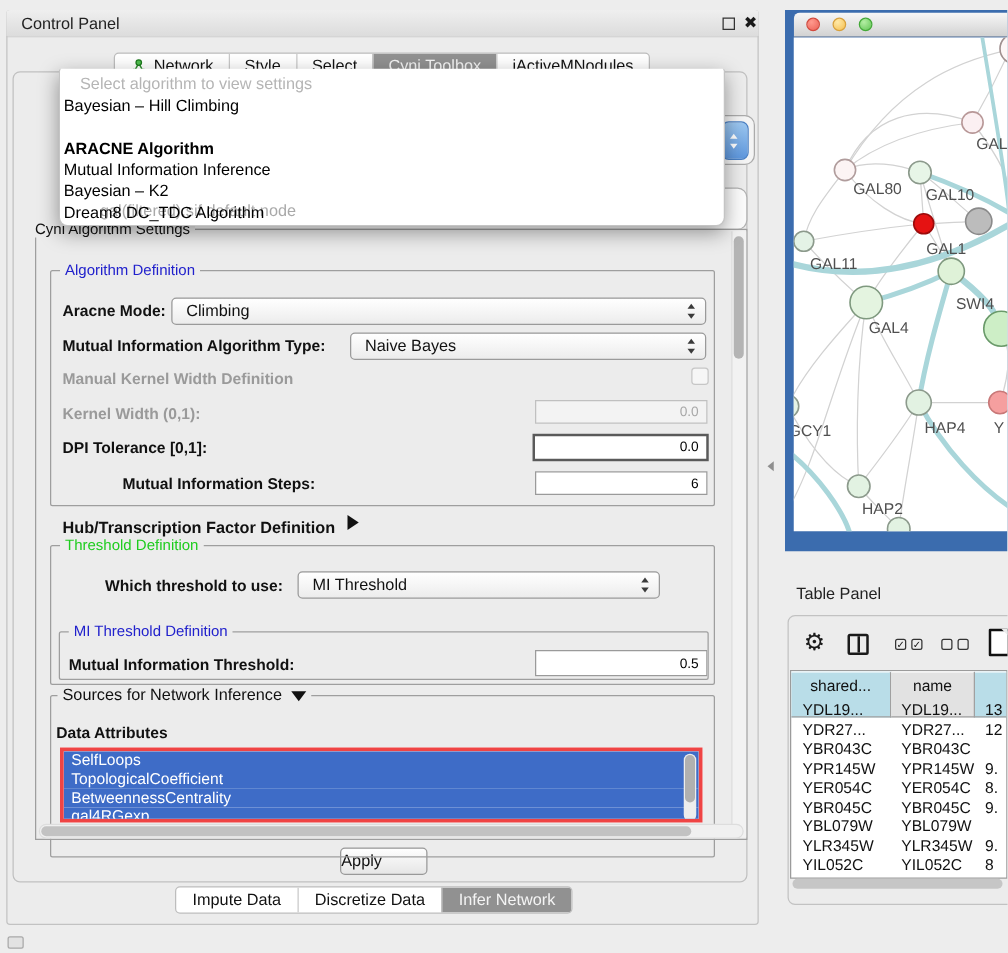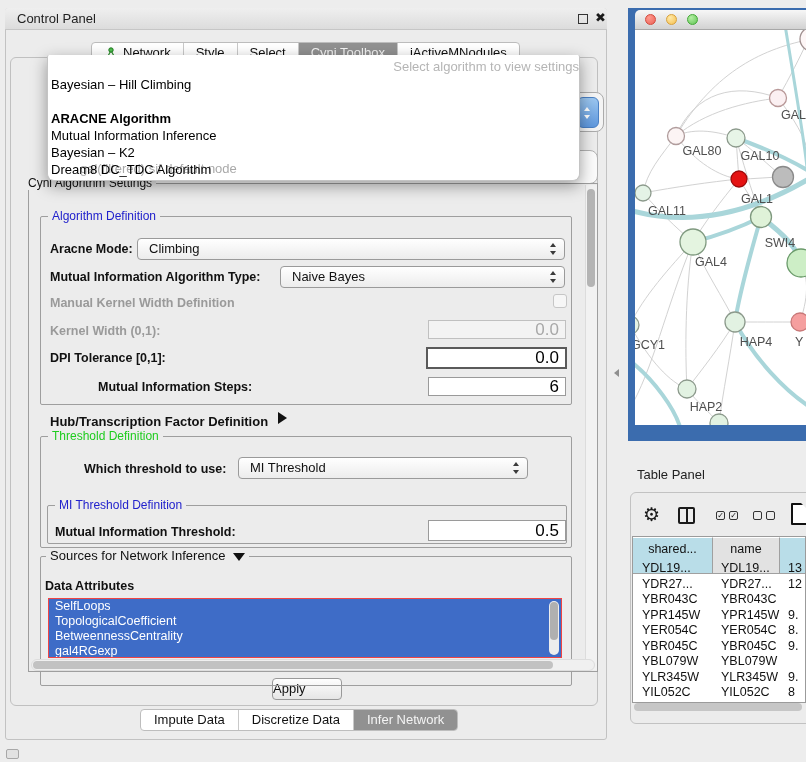--- a/index.html
+++ b/index.html
@@ -39,21 +39,21 @@
         border:1px solid #ababab; border-radius:8px; z-index:1; }
   .ghost-combo1 .bluebtn { position:absolute; right:4px; top:4px; width:22px; height:31px;
         background:linear-gradient(#9cc7f0,#5e97dd); border:1px solid #4a80c4; border-radius:6px; }
   .ghost-combo2 { left:65px; top:150px; width:533px; height:34px; background:#fbfbfb;
         border:1px solid #b2b2b2; border-radius:8px; z-index:1; }
 
   
   #algo-popup { left:47px; top:55px; width:533px; height:126px; background:#fff;
         border:1px solid #c4c4c4; border-top:none; border-radius:2px 2px 7px 7px;
         box-shadow:0 5px 16px rgba(0,0,0,0.38); z-index:10; }
-  #algo-prompt { left:16px; right:0; top:4px; text-align:right; color:#b5b5b5; font-size:13px; position:absolute; }
+  #algo-prompt { left:16px; right:0; top:4px; text-align:left; color:#b5b5b5; font-size:13px; position:absolute; }
   .dd-item { position:absolute; left:3px; width:520px; height:17px; line-height:17px;
         font-size:13px; color:#000; z-index:2; }
   .dd-item.current { font-weight:bold; }
   #ghost-text { position:absolute; left:32px; top:106px; color:#a9a9a9; font-size:13px; z-index:1; white-space:nowrap; }
 
   
   .groupbox { position:absolute; border:1px solid #9e9e9e; border-radius:2px; }
   .legend { position:absolute; background:#ececec; padding:0 4px; font-size:12px; line-height:13px; white-space:nowrap; }
   .legend.blue { color:#2121cc; }
   .legend.green { color:#1ecc1e; }
@@ -64,33 +64,33 @@
   .combo { position:absolute; background:linear-gradient(#ffffff,#ececec);
         border:1px solid #9a9a9a; border-radius:4px; font-size:13px; }
   .combo .ctext { position:absolute; left:11px; top:0; line-height:20px; }
   .stepper { position:absolute; right:7px; top:50%; width:7px; height:12px; transform:translateY(-50%); }
   .stepper:before,.stepper:after { content:""; position:absolute; left:0;
         border-left:3.5px solid transparent; border-right:3.5px solid transparent; }
   .stepper:before { top:0; border-bottom:4px solid #3a3a3a; }
   .stepper:after { bottom:0; border-top:4px solid #3a3a3a; }
   .stepper.white:before { border-bottom-color:#fff; }
   .stepper.white:after { border-top-color:#fff; }
-  .field { position:absolute; text-align:right; font-size:17px; padding:0 6px 0 2px;
+  .field { position:absolute; text-align:right; font-size:11px; padding:0 6px 0 2px;
         border:1px solid #9a9a9a; background:#fff; font-family:inherit; }
   .field.disabled { color:#a8a8a8; background:#f3f3f3; border-color:#c0c0c0; }
   .checkbox { position:absolute; width:14px; height:14px; border:1px solid #c6c6c6;
         border-radius:3px; background:#f6f6f6; }
   .tri-right { display:inline-block; width:0; height:0; border-top:6px solid transparent;
         border-bottom:6px solid transparent; border-left:9px solid #111; }
   .tri-down { display:inline-block; width:0; height:0; border-left:6px solid transparent;
         border-right:6px solid transparent; border-top:8px solid #111; vertical-align:middle; }
 
   
   #attr-list { left:48px; top:598px; width:514px; height:60px; background:#fff;
-        border:1px solid #ef4444; overflow:hidden; z-index:3; }
+        border:3px solid #ef4444; overflow:hidden; z-index:3; }
   .attr-item { height:15px; line-height:15px; font-size:12.5px; color:#fff;
         background:#3e6cc7; padding-left:6px; }
   #attr-scroll { position:absolute; right:2px; top:2px; width:10px; height:54px;
         background:#ededed; border-radius:5px; }
   #attr-thumb { position:absolute; left:1px; top:1px; width:8px; height:38px;
         background:#b0b0b0; border-radius:4px; }
 
   
   #vscroll { left:585px; top:185px; width:12px; height:485px; background:#f2f2f2;
         border-left:1px solid #dcdcdc; z-index:3; }

